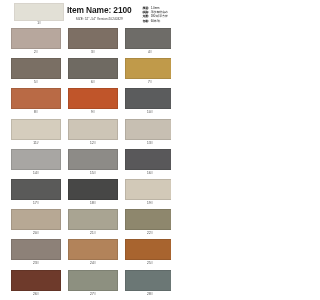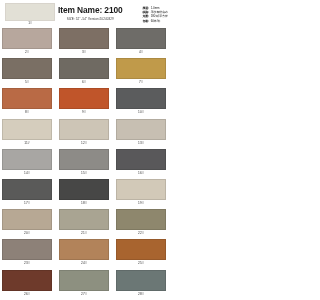--- a/index.html
+++ b/index.html
@@ -13,20 +13,21 @@
     font-family: "Liberation Sans", sans-serif;
     overflow: hidden;
   }
 
   .card {
     position: relative;
     width: 171px;
     height: 300px;
     background: #ffffff;
     box-sizing: border-box;
+    padding-left: 9px;
   }
 
   
   .header {
     position: relative;
     height: 28px;
     padding: 2px 2px 0 2px;
     box-sizing: border-box;
     display: flex;
     align-items: flex-start;

